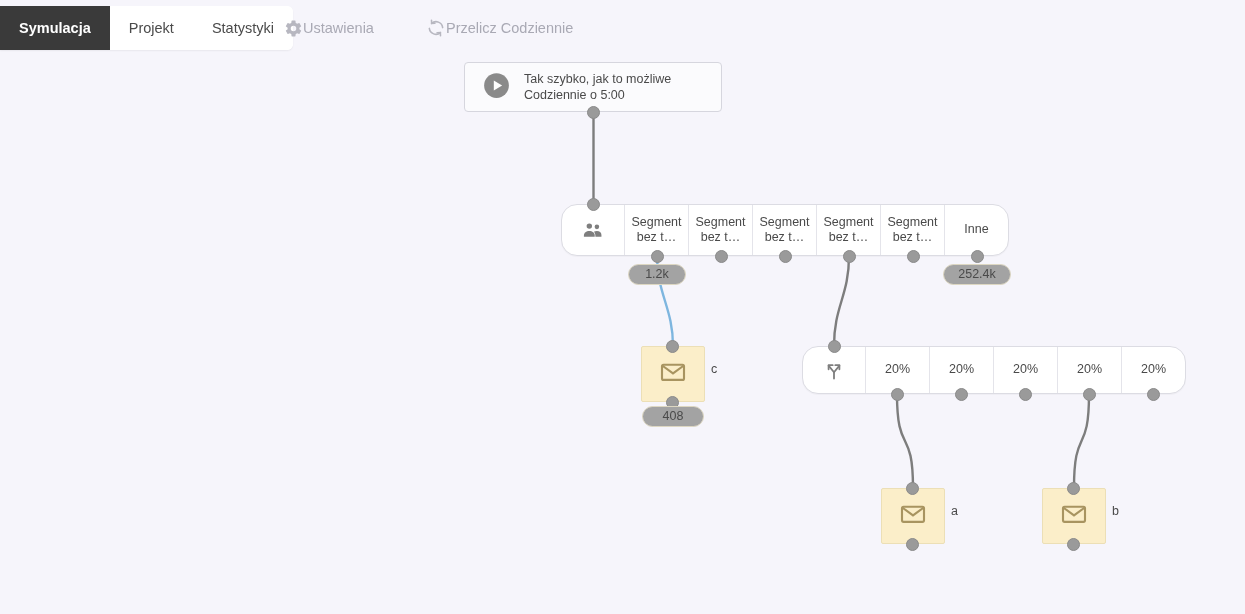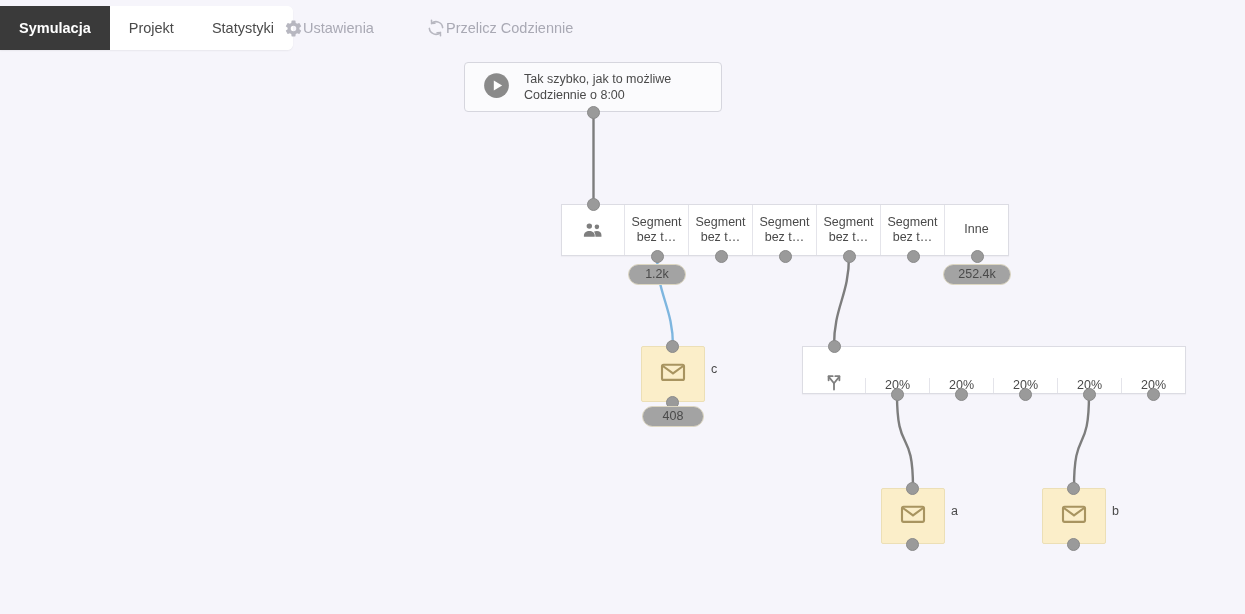--- a/index.html
+++ b/index.html
@@ -51,21 +51,21 @@
   .trigger{
     background:#fbfbfd;border:1px solid #d6d6de;border-radius:4px;
     display:flex;align-items:center;gap:14px;padding:0 18px;
     box-sizing:border-box;
   }
   .trigger .txt{line-height:1.28;font-size:12.5px;color:#4a4a4a;}
   .trigger .txt div{white-space:nowrap;}
 
   
   .bar{
-    background:#ffffff;border:1px solid #dcdce3;border-radius:0;
+    background:#ffffff;border:1px solid #dcdce3;border-radius:16px;
     display:flex;align-items:stretch;box-sizing:border-box;
     box-shadow:0 1px 1px rgba(0,0,0,.03);
   }
   .bar .iconcell{
     width:62px;display:flex;align-items:center;justify-content:center;
     flex:0 0 auto;
   }
   .bar .cell{
     flex:0 0 auto;
     display:flex;flex-direction:column;align-items:center;justify-content:center;
@@ -149,21 +149,21 @@
 
   <div class="node trigger" style="left:464px;top:6px;width:258px;height:50px;">
     <span>
       <svg width="27" height="27" viewBox="0 0 24 24">
         <circle cx="12" cy="12" r="11" fill="#8a8a8a"></circle>
         <polygon points="9.6,7.6 17,12 9.6,16.4" fill="#ffffff"></polygon>
       </svg>
     </span>
     <div class="txt">
       <div>Tak szybko, jak to możliwe</div>
-      <div>Codziennie o 8:00</div>
+      <div>Codziennie o 5:00</div>
     </div>
   </div>
   <div class="dot" style="left:587px;top:50px;"></div>
 
   <div class="node bar" style="left:561px;top:148px;width:448px;height:52px;">
     <div class="iconcell">
       <svg width="26" height="26" viewBox="0 0 24 24" fill="#7e7e7e">
         <circle cx="8.6" cy="8.4" r="2.5"></circle>
         <circle cx="15.6" cy="9.1" r="2.1"></circle>
         <path d="M3.6 17.2c0-2.6 2.2-4.2 5-4.2s5 1.6 5 4.2v1.1H3.6z"></path>
@@ -211,21 +211,21 @@
         <rect x="3.2" y="6.2" width="17.6" height="12.1" rx="1.2"></rect>
         <path d="M3.6 7 12 13.1 20.4 7"></path>
       </svg>
     </span>
   </div>
   <div class="dot" style="left:666px;top:284px;"></div>
   <div class="dot" style="left:666px;top:340px;"></div>
   <div class="nodelabel" style="left:711px;top:306px;">c</div>
   <div class="badge" style="left:642px;top:350px;width:62px;">408</div>
 
-  <div class="node bar" style="left:802px;top:290px;width:384px;height:48px;align-items:flex-end;">
+  <div class="node bar" style="left:802px;top:290px;width:384px;height:48px;">
     <div class="iconcell">
       <svg width="24" height="24" viewBox="0 0 24 24" fill="none" stroke="#7e7e7e" stroke-width="1.8" stroke-linecap="round" stroke-linejoin="round">
         <path d="M12 20.5v-6.3L6.6 7.6"></path>
         <path d="M12 14.2 17.4 7.6"></path>
         <path d="M6.6 11.3V7.2h4.1"></path>
         <path d="M17.4 11.3V7.2h-4.1"></path>
       </svg>
     </div>
     <div class="cell" style="width:64px;">
       <span>20%</span>

